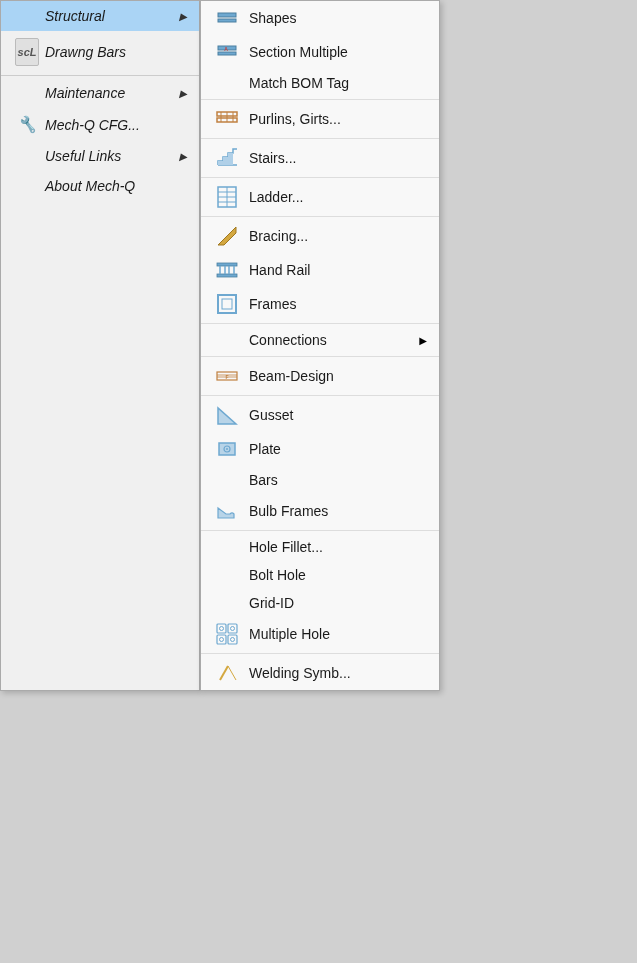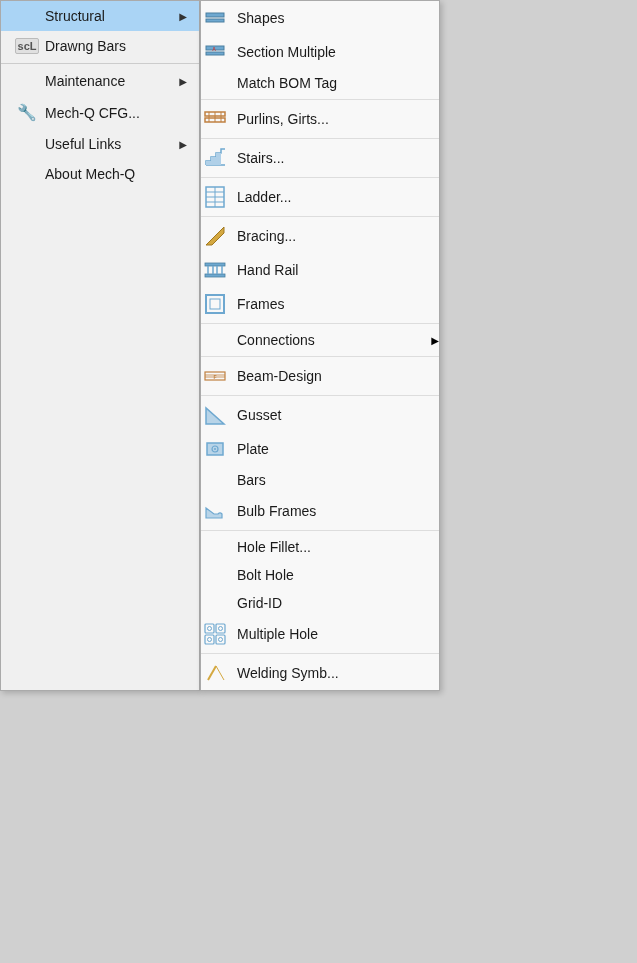--- a/index.html
+++ b/index.html
@@ -32,20 +32,21 @@
       box-shadow: 2px 2px 6px rgba(0,0,0,0.2);
     }
 
     .menu-item {
       display: flex;
       align-items: center;
       padding: 7px 12px;
       cursor: pointer;
       position: relative;
       white-space: nowrap;
+      font-style: italic;
     }
 
     .menu-item.active {
       background: #aad4f5;
     }
 
     .menu-item .icon-area {
       width: 28px;
       display: flex;
       align-items: center;
@@ -69,21 +70,21 @@
     .submenu {
       background: #f8f8f8;
       border: 1px solid #aaa;
       min-width: 240px;
       box-shadow: 2px 2px 6px rgba(0,0,0,0.2);
     }
 
     .submenu-item {
       display: flex;
       align-items: center;
-      padding: 6px 0;
+      padding: 6px 12px;
       cursor: pointer;
       white-space: nowrap;
     }
 
     .submenu-item .icon-area {
       width: 28px;
       display: flex;
       align-items: center;
       justify-content: center;
       margin-right: 8px;
@@ -107,21 +108,21 @@
       color: #1a1a1a;
     }
 
     
     .scl-icon {
       font-size: 11px;
       font-weight: bold;
       color: #555;
       background: #e0e0e0;
       border: 1px solid #bbb;
-      padding: 1px 2px;
+      padding: 7px 2px;
       border-radius: 2px;
     }
 
     
     .wrench-icon {
       font-size: 16px;
       color: #888;
     }
   </style>
 </head>

